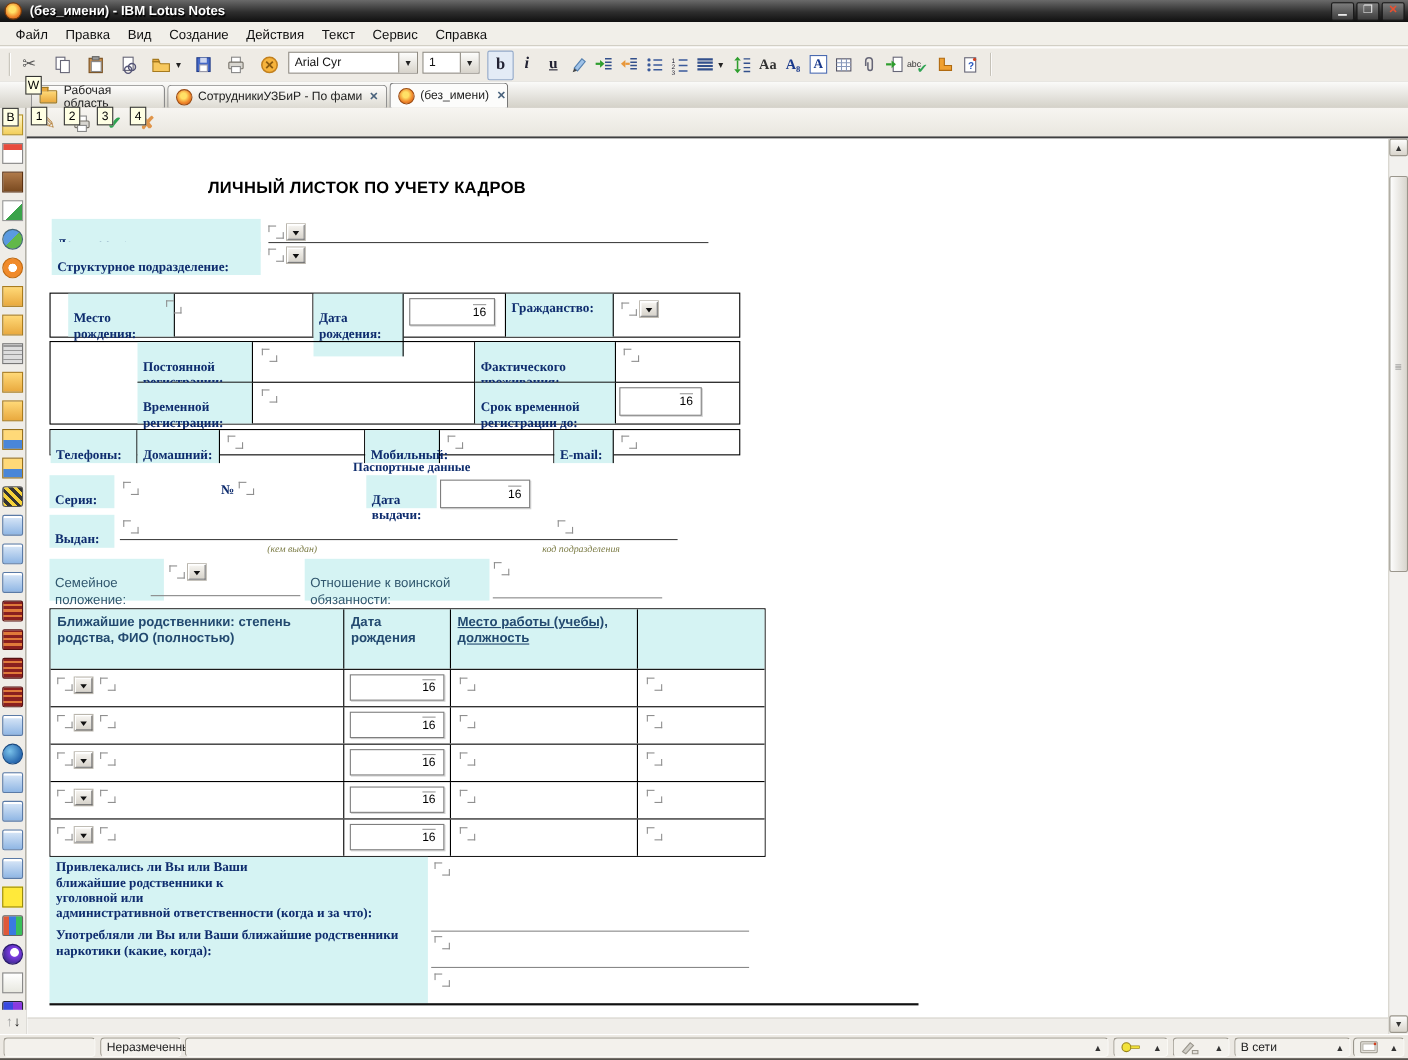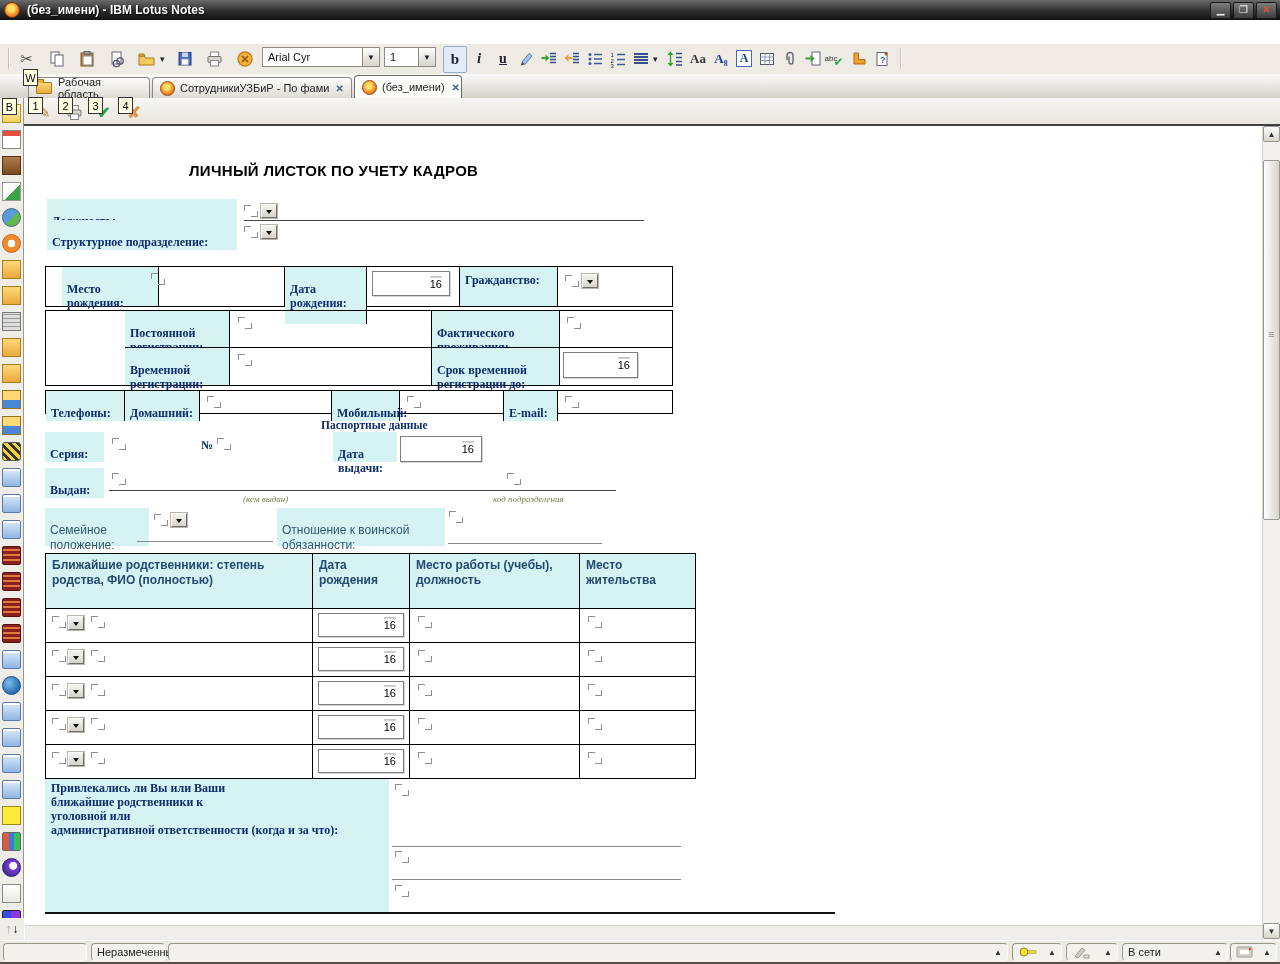--- a/index.html
+++ b/index.html
@@ -99,21 +99,21 @@
     font-style:normal;border-top:1px solid #9a9a9a;padding-top:1px;}
   .uline{position:absolute;height:1px;background:#444;}
   .cap{position:absolute;font-family:"Liberation Serif",serif;font-style:italic;font-size:9px;color:#7c7c46;}
   
   #reltbl{position:absolute;left:20px;top:427px;width:649px;border:1px solid #000;}
   #relhead{position:relative;height:54px;background:#d5f3f3;}
   .relrow{position:relative;height:33px;border-top:1px solid #000;background:#fff;}
   .rc{position:absolute;top:0;bottom:0;box-sizing:border-box;}
   .rc1{left:0;width:267px;border-right:1px solid #000;}
   .rc2{left:267px;width:97px;border-right:1px solid #000;}
-  .rc3{left:364px;width:170px;border-right:1px solid #000;}
+  .rc3{left:364px;width:170px;border-right:1px solid #000;text-decoration:underline;}
   .rc4{left:534px;width:115px;}
   .rch{padding:4px 6px;}
   
   .qtext{white-space:pre-line;}
   
   #vscroll{position:absolute;left:1262px;top:126px;width:18px;height:814px;background:#f2f1ee;border-left:1px solid #d4d1c9;}
   .scbtn{position:absolute;left:0;width:17px;height:16px;background:linear-gradient(#fdfdfc,#d9d5cc);
     border:1px solid #9a968c;border-radius:2px;display:flex;align-items:center;justify-content:center;font-size:8px;color:#333;box-sizing:border-box;}
   #vthumb{position:absolute;left:0;top:34px;width:17px;height:360px;background:linear-gradient(90deg,#fdfdfd,#d8d5cd);
     border:1px solid #9a968c;border-radius:2px;box-sizing:border-box;}
@@ -135,20 +135,30 @@
   <div id="titlebar">
     <div class="appicon"></div>
     <div class="ttl">(без_имени) - IBM Lotus Notes</div>
     <div style="margin-left:auto;display:flex;margin-right:3px;">
       <div class="winbtn">▁</div>
       <div class="winbtn">❐</div>
       <div class="winbtn" style="color:#e85030;font-weight:bold">✕</div>
     </div>
   </div>
 
+  <div id="menubar">
+      <span class="mi">Файл</span>
+      <span class="mi">Правка</span>
+      <span class="mi">Вид</span>
+      <span class="mi">Создание</span>
+      <span class="mi">Действия</span>
+      <span class="mi">Текст</span>
+      <span class="mi">Сервис</span>
+      <span class="mi">Справка</span>
+    </div>
 
   <div id="toolbar">
     <div class="vsep" style="left:8px"></div>
     <div class="tb" style="left:14px">
         <span class="tbg" style="color:#555">✂</span>
       </div>
     <div class="tb" style="left:44px">
       <svg width="18" height="18">
           <rect x="3" y="2" width="8" height="11" fill="#fff" stroke="#667"></rect>
           <rect x="7" y="5" width="8" height="11" fill="#fff" stroke="#667"></rect>
@@ -484,21 +494,20 @@
     <div class="uline" style="left:112px;top:415px;width:136px;background:#888"></div>
     <div class="cell cyan lsans" style="left:252px;top:382px;width:168px;height:38px">Отношение к воинской обязанности:</div>
     <span class="fm" style="left:424px;top:385px"></span>
     <div class="uline" style="left:423px;top:417px;width:154px;background:#888"></div>
 
     <div id="reltbl">
       <div id="relhead">
         <div class="rc rc1 rch hsans">Ближайшие родственники: степень родства, ФИО (полностью)</div>
         <div class="rc rc2 rch hsans">Дата рождения</div>
         <div class="rc rc3 rch hsans">Место работы (учебы), должность</div>
-        <div class="rc rc4 rch hsans">Место жительства</div>
       </div>
       <div>
           <div class="relrow">
             <div class="rc rc1">
               <span class="fm" style="left:6px;top:7px"></span>
               <span class="combo" style="left:22px;top:7px"></span>
               <span class="fm" style="left:45px;top:7px"></span>
             </div>
             <div class="rc rc2">
               <span class="datebox" style="left:5px;top:4px;width:86px;height:24px">
@@ -585,20 +594,22 @@
             </div>
           </div>
         </div>
     </div>
 
     <div class="cell cyan" style="left:20px;top:653px;width:344px;height:133px;padding:2px 6px">
       <div class="lserif qtext">Привлекались ли Вы или Ваши
 ближайшие родственники к
 уголовной или
 административной ответственности (когда и за что):</div>
+      <div class="lserif qtext" style="margin-top:6px">Употребляли ли Вы или Ваши ближайшие родственники
+наркотики (какие, когда):</div>
     </div>
     <span class="fm" style="left:370px;top:658px"></span>
     <div class="uline" style="left:367px;top:720px;width:289px;background:#888"></div>
     <span class="fm" style="left:370px;top:725px"></span>
     <div class="uline" style="left:367px;top:753px;width:289px;background:#888"></div>
     <span class="fm" style="left:370px;top:759px"></span>
     <div class="abs" style="left:20px;top:786px;width:790px;height:2px;background:#111"></div>
   </div>
 
   <div id="vscroll">

